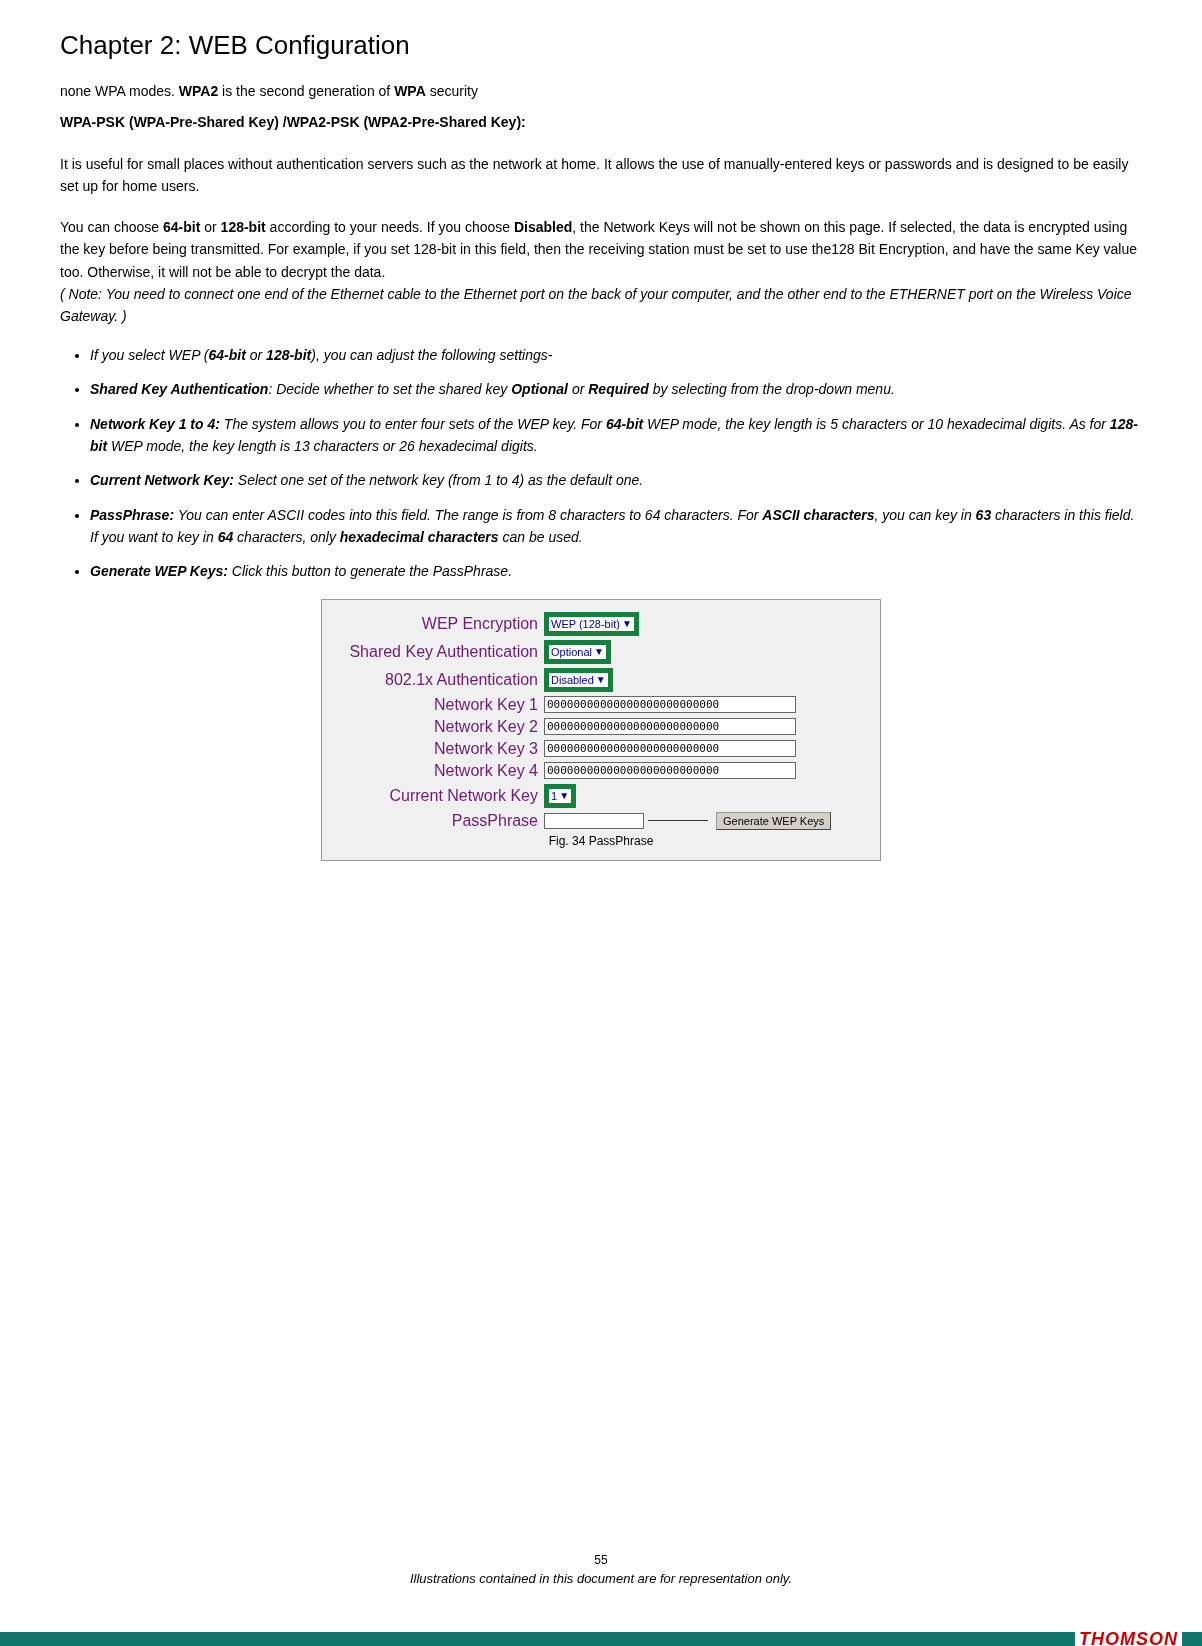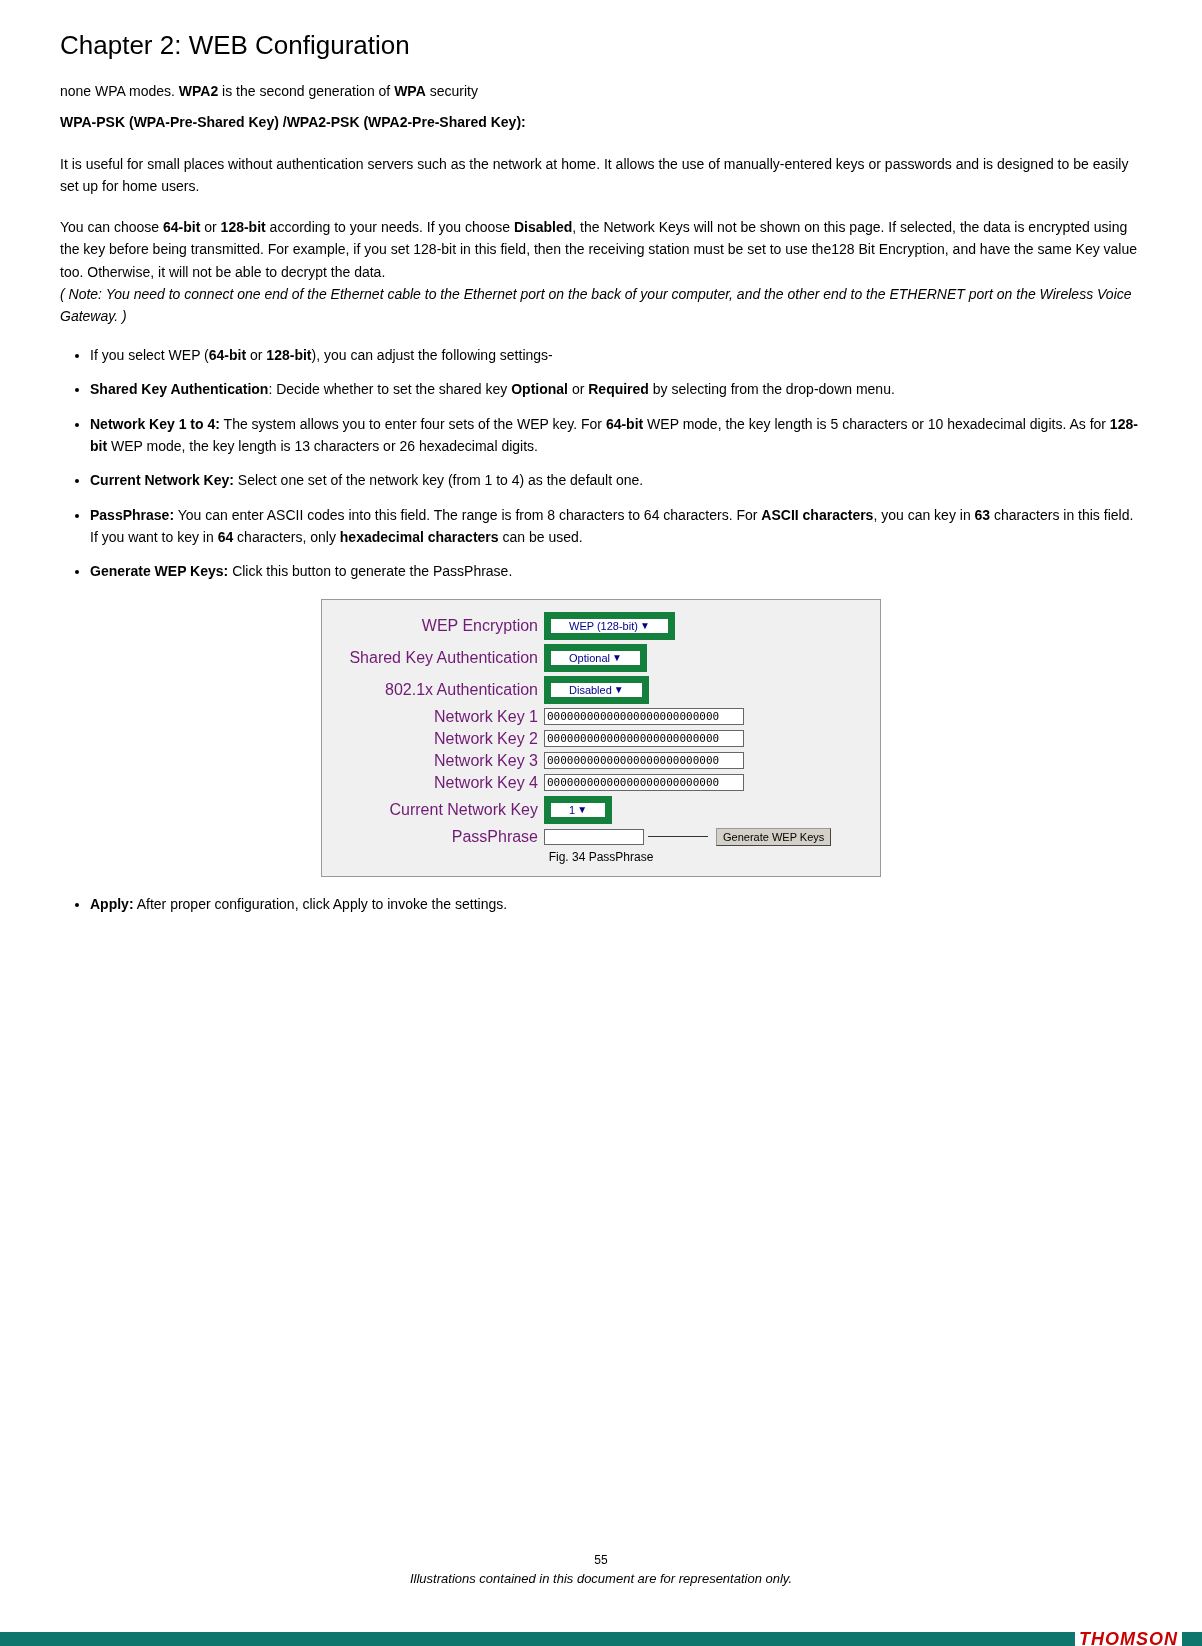--- a/index.html
+++ b/index.html
@@ -45,20 +45,21 @@
       margin-bottom: 16px;
     }
     .bullet-list {
       list-style: disc;
       margin-left: 30px;
       margin-bottom: 10px;
     }
     .bullet-list li {
       margin-bottom: 12px;
       line-height: 1.6;
+      font-style: italic;
     }
     .bold { font-weight: bold; }
     .italic { font-style: italic; }
     .fig-container {
       border: 1px solid #999;
       margin: 16px auto;
       padding: 12px 16px;
       width: 560px;
       background: #f0f0f0;
       font-size: 12px;
@@ -70,37 +71,37 @@
     }
     .fig-label {
       text-align: right;
       width: 200px;
       margin-right: 6px;
       font-size: 16px;
       color: #701a75;
     }
     .fig-select {
       background: #fff;
-      border: 7px solid #15803d;
-      font-size: 11px;
-      padding: 1px 18px;
+      border: 5px solid #15803d;
+      font-size: 11px;
+      padding: 1px 2px;
       color: #00008b;
       display: inline-flex;
       align-items: center;
     }
     .fig-select-arrow {
       font-size: 10px;
       margin-left: 2px;
     }
     .fig-input {
       background: #fff;
       border: 1px solid #666;
       font-size: 11px;
       padding: 1px 2px;
-      width: 200px;
+      width: 252px;
       color: #000;
       font-family: monospace;
       letter-spacing: 0px;
     }
     .fig-button {
       background: #d4d0c8;
       border: 1px outset #999;
       font-size: 11px;
       padding: 2px 6px;
       margin-left: 4px;
@@ -255,25 +256,20 @@
     </div>
     <div class="fig-row passphrase-row">
       <span class="fig-label">PassPhrase</span>
       <input type="text" class="passphrase-input" value="" style="">
       <span class="passphrase-line"></span>
       <button class="fig-button">Generate WEP Keys</button>
     </div>
     <div class="fig-caption">Fig. 34 PassPhrase</div>
   </div>
 
-  <ul class="bullet-list">
-    <li>
-      <span class="bold">Apply:</span><span>    After proper configuration, click Apply to invoke the settings.</span>
-    </li>
-  </ul>
 
 </div>
 
 <div class="page-footer">
   <div class="page-number">55</div>
   <div class="footer-note">Illustrations contained in this document are for representation only.</div>
 </div>
 
 <div class="footer-bar">
   <span class="thomson-logo">THOMSON</span>

